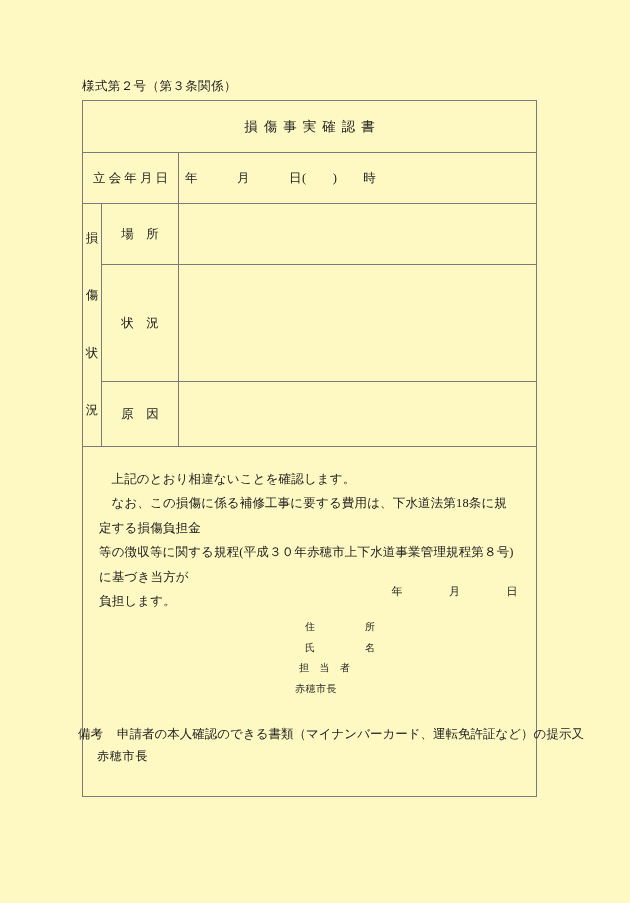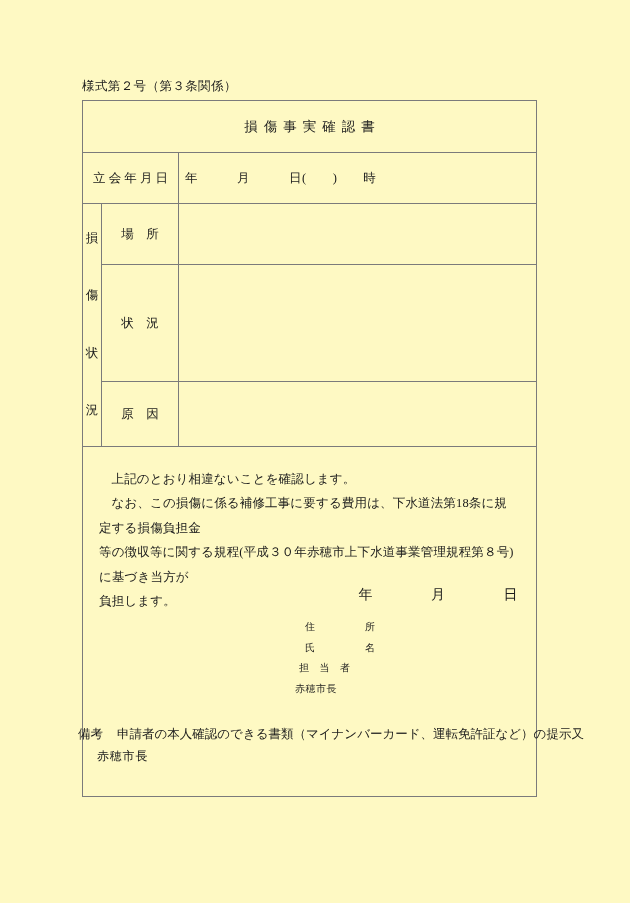--- a/index.html
+++ b/index.html
@@ -125,21 +125,21 @@
   .para-cont {
     margin: 0;
     text-indent: 0;
     letter-spacing: 0.15px;
   }
 
   .sig-date {
     position: absolute;
     right: 12px;
     top: 128px;
-    font-size: 14px;
+    font-size: 11px;
     letter-spacing: 0.5px;
     white-space: nowrap;
   }
 
   .sig-fields {
     position: absolute;
     left: 206px;
     top: 164px;
     font-size: 10px;
     line-height: 2.05;

